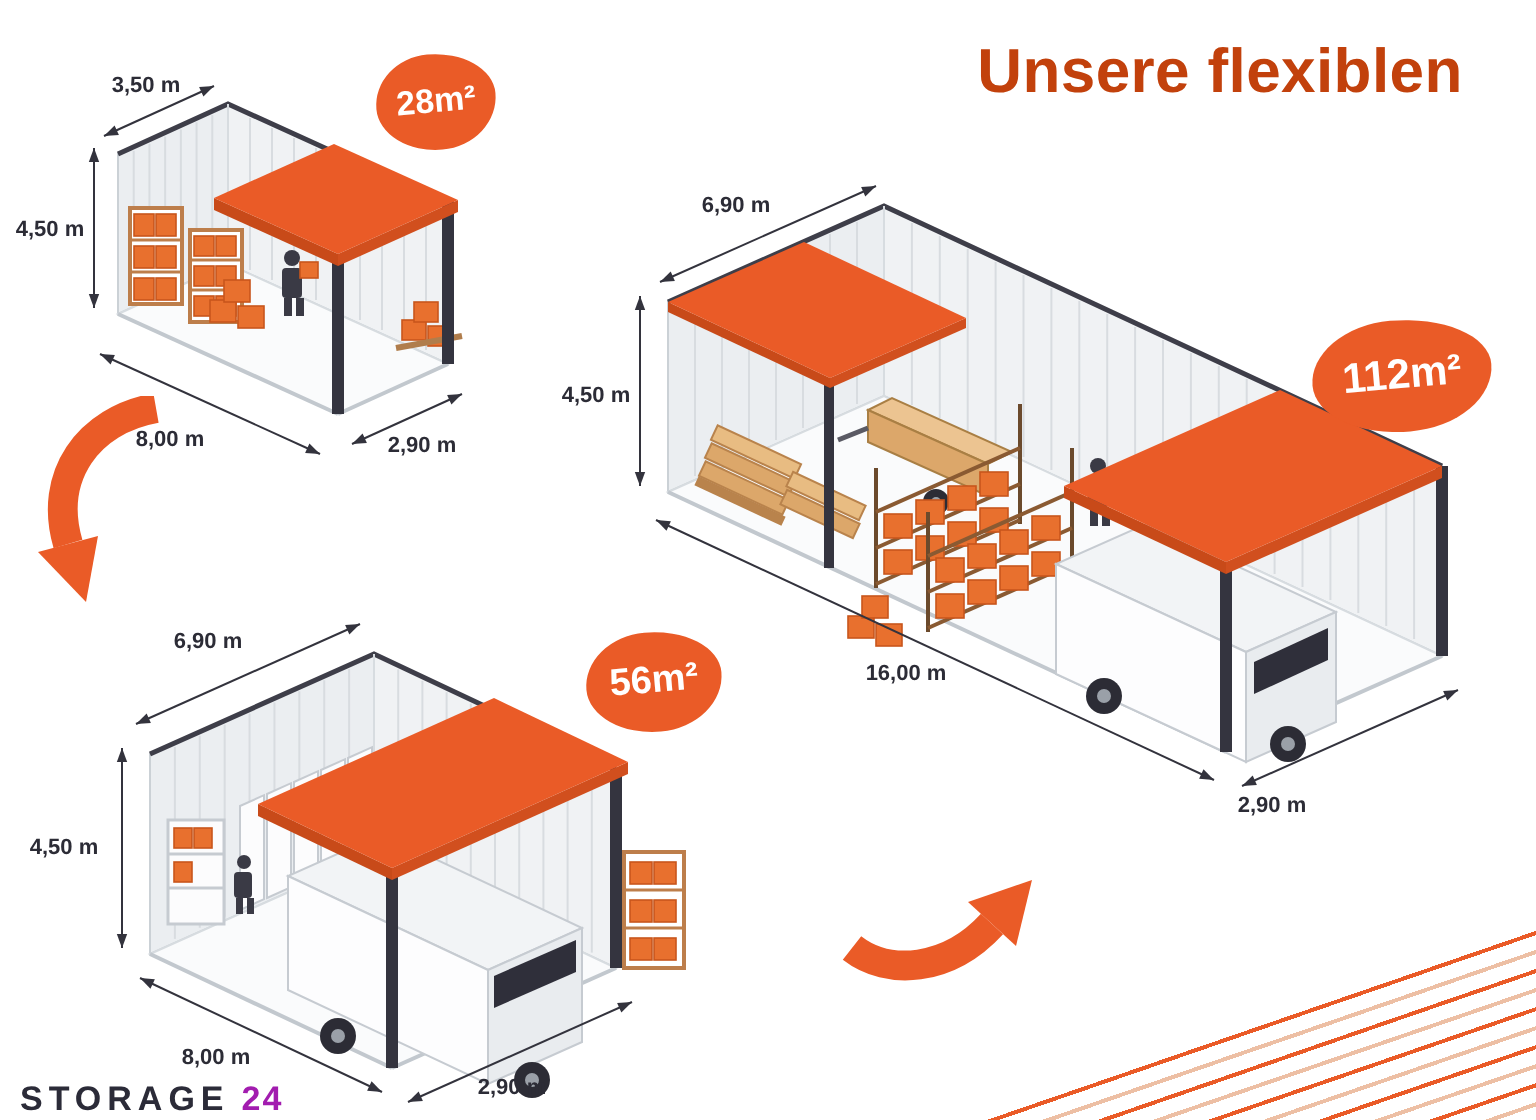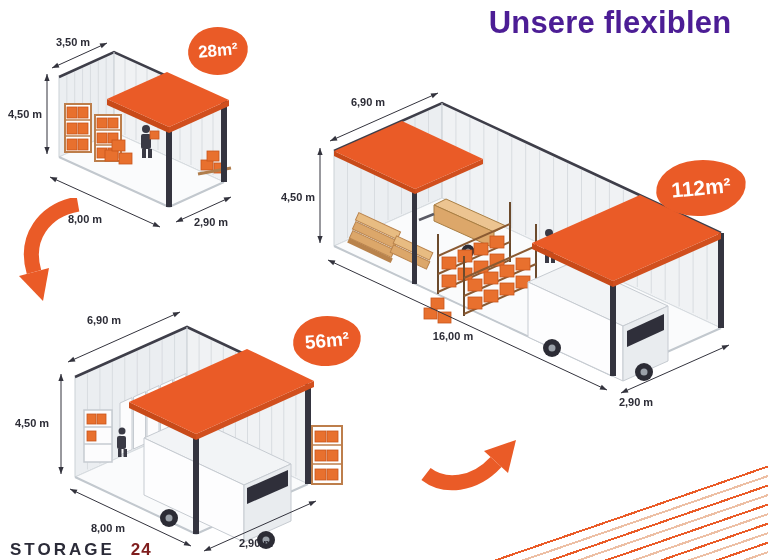--- a/index.html
+++ b/index.html
@@ -1,39 +1,39 @@
 <!DOCTYPE html>
 <html><head>
 <meta charset="utf-8">
 <style>
   html,body{margin:0;padding:0;}
   body{width:768px;height:560px;position:relative;overflow:hidden;background:#ffffff;
        font-family:"Liberation Sans",sans-serif;}
-  .title{position:absolute;left:455px;top:0;width:310px;text-align:center;
-         font-weight:800;color:#4c1d95;font-size:31px;line-height:45px;letter-spacing:.2px;}
+  .title{position:absolute;left:455px;top:13px;width:310px;text-align:center;
+         font-weight:800;color:#c2410c;font-size:31px;line-height:45px;letter-spacing:.2px;}
   .unit{position:absolute;}
   .unit svg{position:absolute;left:0;top:0;}
   .dim{font-family:"Liberation Sans",sans-serif;font-size:11px;font-weight:bold;
        fill:#2C2C36;text-anchor:middle;}
   .badge{position:absolute;display:flex;align-items:center;justify-content:center;
          background:#EA5B27;color:#fff;font-weight:800;
          border-radius:46% 54% 48% 52% / 52% 46% 54% 48%;transform:rotate(-5deg);}
   .badge28{left:183px;top:15px;width:60px;height:48px;font-size:17px;}
   .badge56{left:289px;top:24px;width:68px;height:50px;font-size:19px;}
   .badge112{left:380px;top:84px;width:90px;height:56px;font-size:21px;}
   .arrow{position:absolute;}
   .arrow1{left:16px;top:198px;}
   .arrow2{left:418px;top:410px;}
   .hatch{position:absolute;left:480px;top:462px;width:288px;height:98px;
          clip-path:polygon(0 100%,100% 0,100% 100%);
          background:repeating-linear-gradient(161deg,
             #ffffff 0 7px,#EA5B27 7px 9px,#ffffff 9px 16px,#EDBFA4 16px 18px);}
   .logo{position:absolute;left:10px;top:540px;font-size:17px;font-weight:800;
         letter-spacing:3px;color:#2B2B38;white-space:nowrap;}
-  .logo .logo24{color:#7f1d1d;margin-left:16px;letter-spacing:1px;}
+  .logo .logo24{color:#a21caf;margin-left:6px;letter-spacing:1px;}
 </style>
 </head>
 <body>
 
 <div style="position:absolute;inset:0;">
 
   <div class="title">
     <div>Unsere flexiblen</div>
   </div>
 

